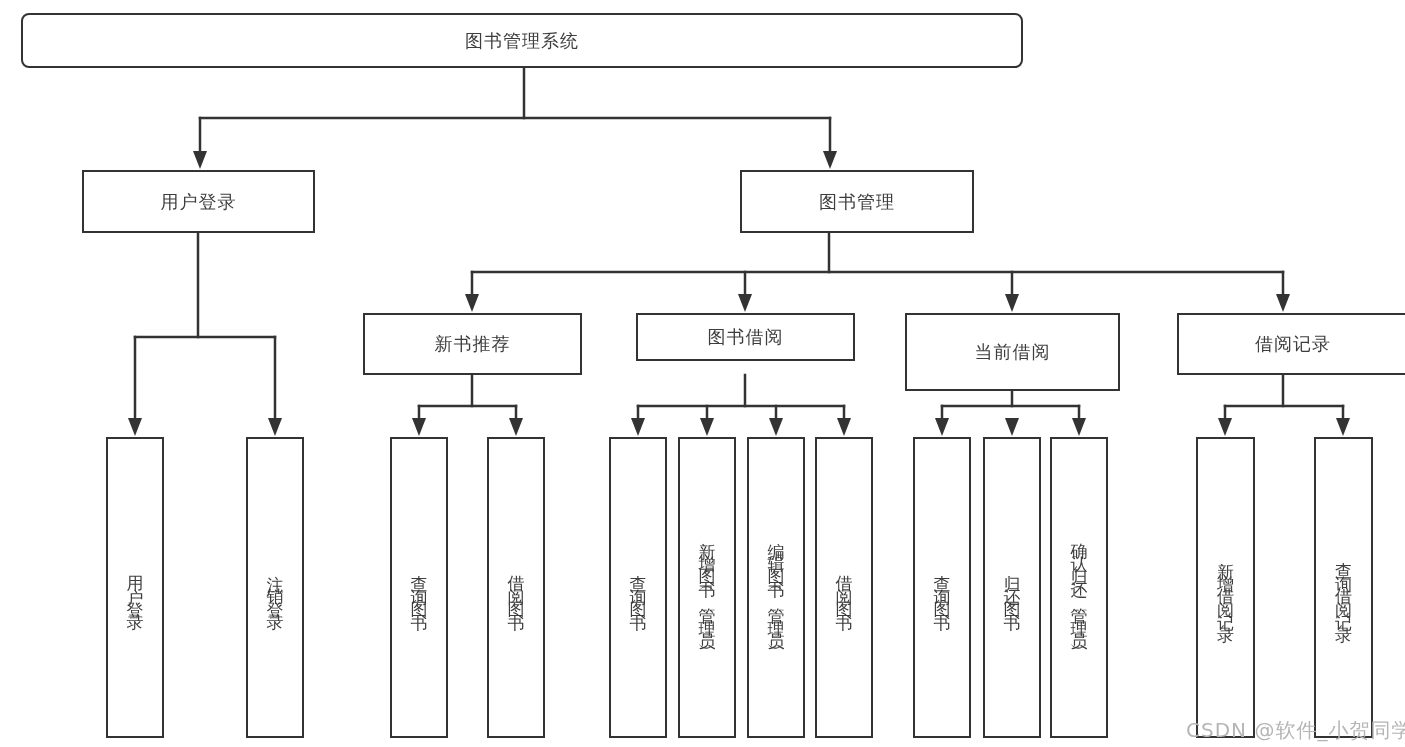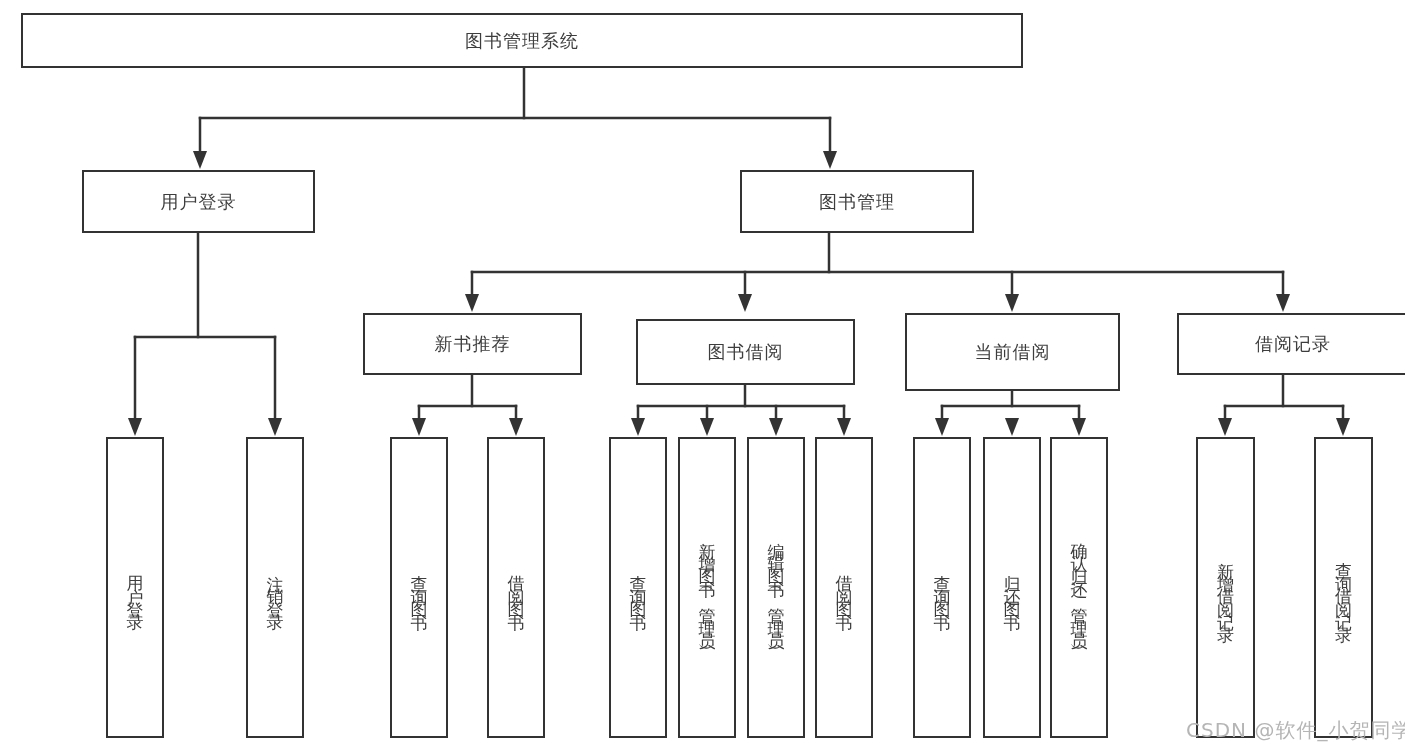--- a/index.html
+++ b/index.html
@@ -113,35 +113,35 @@
       <polygon points="776,436 769,418 783,418"></polygon>
       <polygon points="844,436 837,418 851,418"></polygon>
       <polygon points="942,436 935,418 949,418"></polygon>
       <polygon points="1012,436 1005,418 1019,418"></polygon>
       <polygon points="1079,436 1072,418 1086,418"></polygon>
       <polygon points="1225,436 1218,418 1232,418"></polygon>
       <polygon points="1343,436 1336,418 1350,418"></polygon>
     </g>
   </svg>
 
-  <div class="box" style="left:21px; top:13px; width:1002px; height:55px;">
+  <div class="box" style="left:21px; top:13px; width:1002px; height:55px;border-radius:8px;">
     <span class="hlabel">图书管理系统</span>
   </div>
 
   <div class="box" style="left:82px; top:170px; width:233px; height:63px;">
     <span class="hlabel">用户登录</span>
   </div>
   <div class="box" style="left:740px; top:170px; width:234px; height:63px;">
     <span class="hlabel">图书管理</span>
   </div>
 
   <div class="box" style="left:363px; top:313px; width:219px; height:62px;justify-content:center;">
     <span class="hlabel">新书推荐</span>
   </div>
-  <div class="box" style="left:636px; top:313px; width:219px; height:66px;margin-top:6px;">
+  <div class="box" style="left:636px; top:313px; width:219px; height:48px;">
     <span class="hlabel">图书借阅</span>
   </div>
   <div class="box" style="left:905px; top:313px; width:215px; height:78px;">
     <span class="hlabel">当前借阅</span>
   </div>
   <div class="box" style="left:1177px; top:313px; width:232px; height:62px;">
     <span class="hlabel">借阅记录</span>
   </div>
 
   <div class="box" style="left:106px; top:437px; width:58px; height:301px;">

